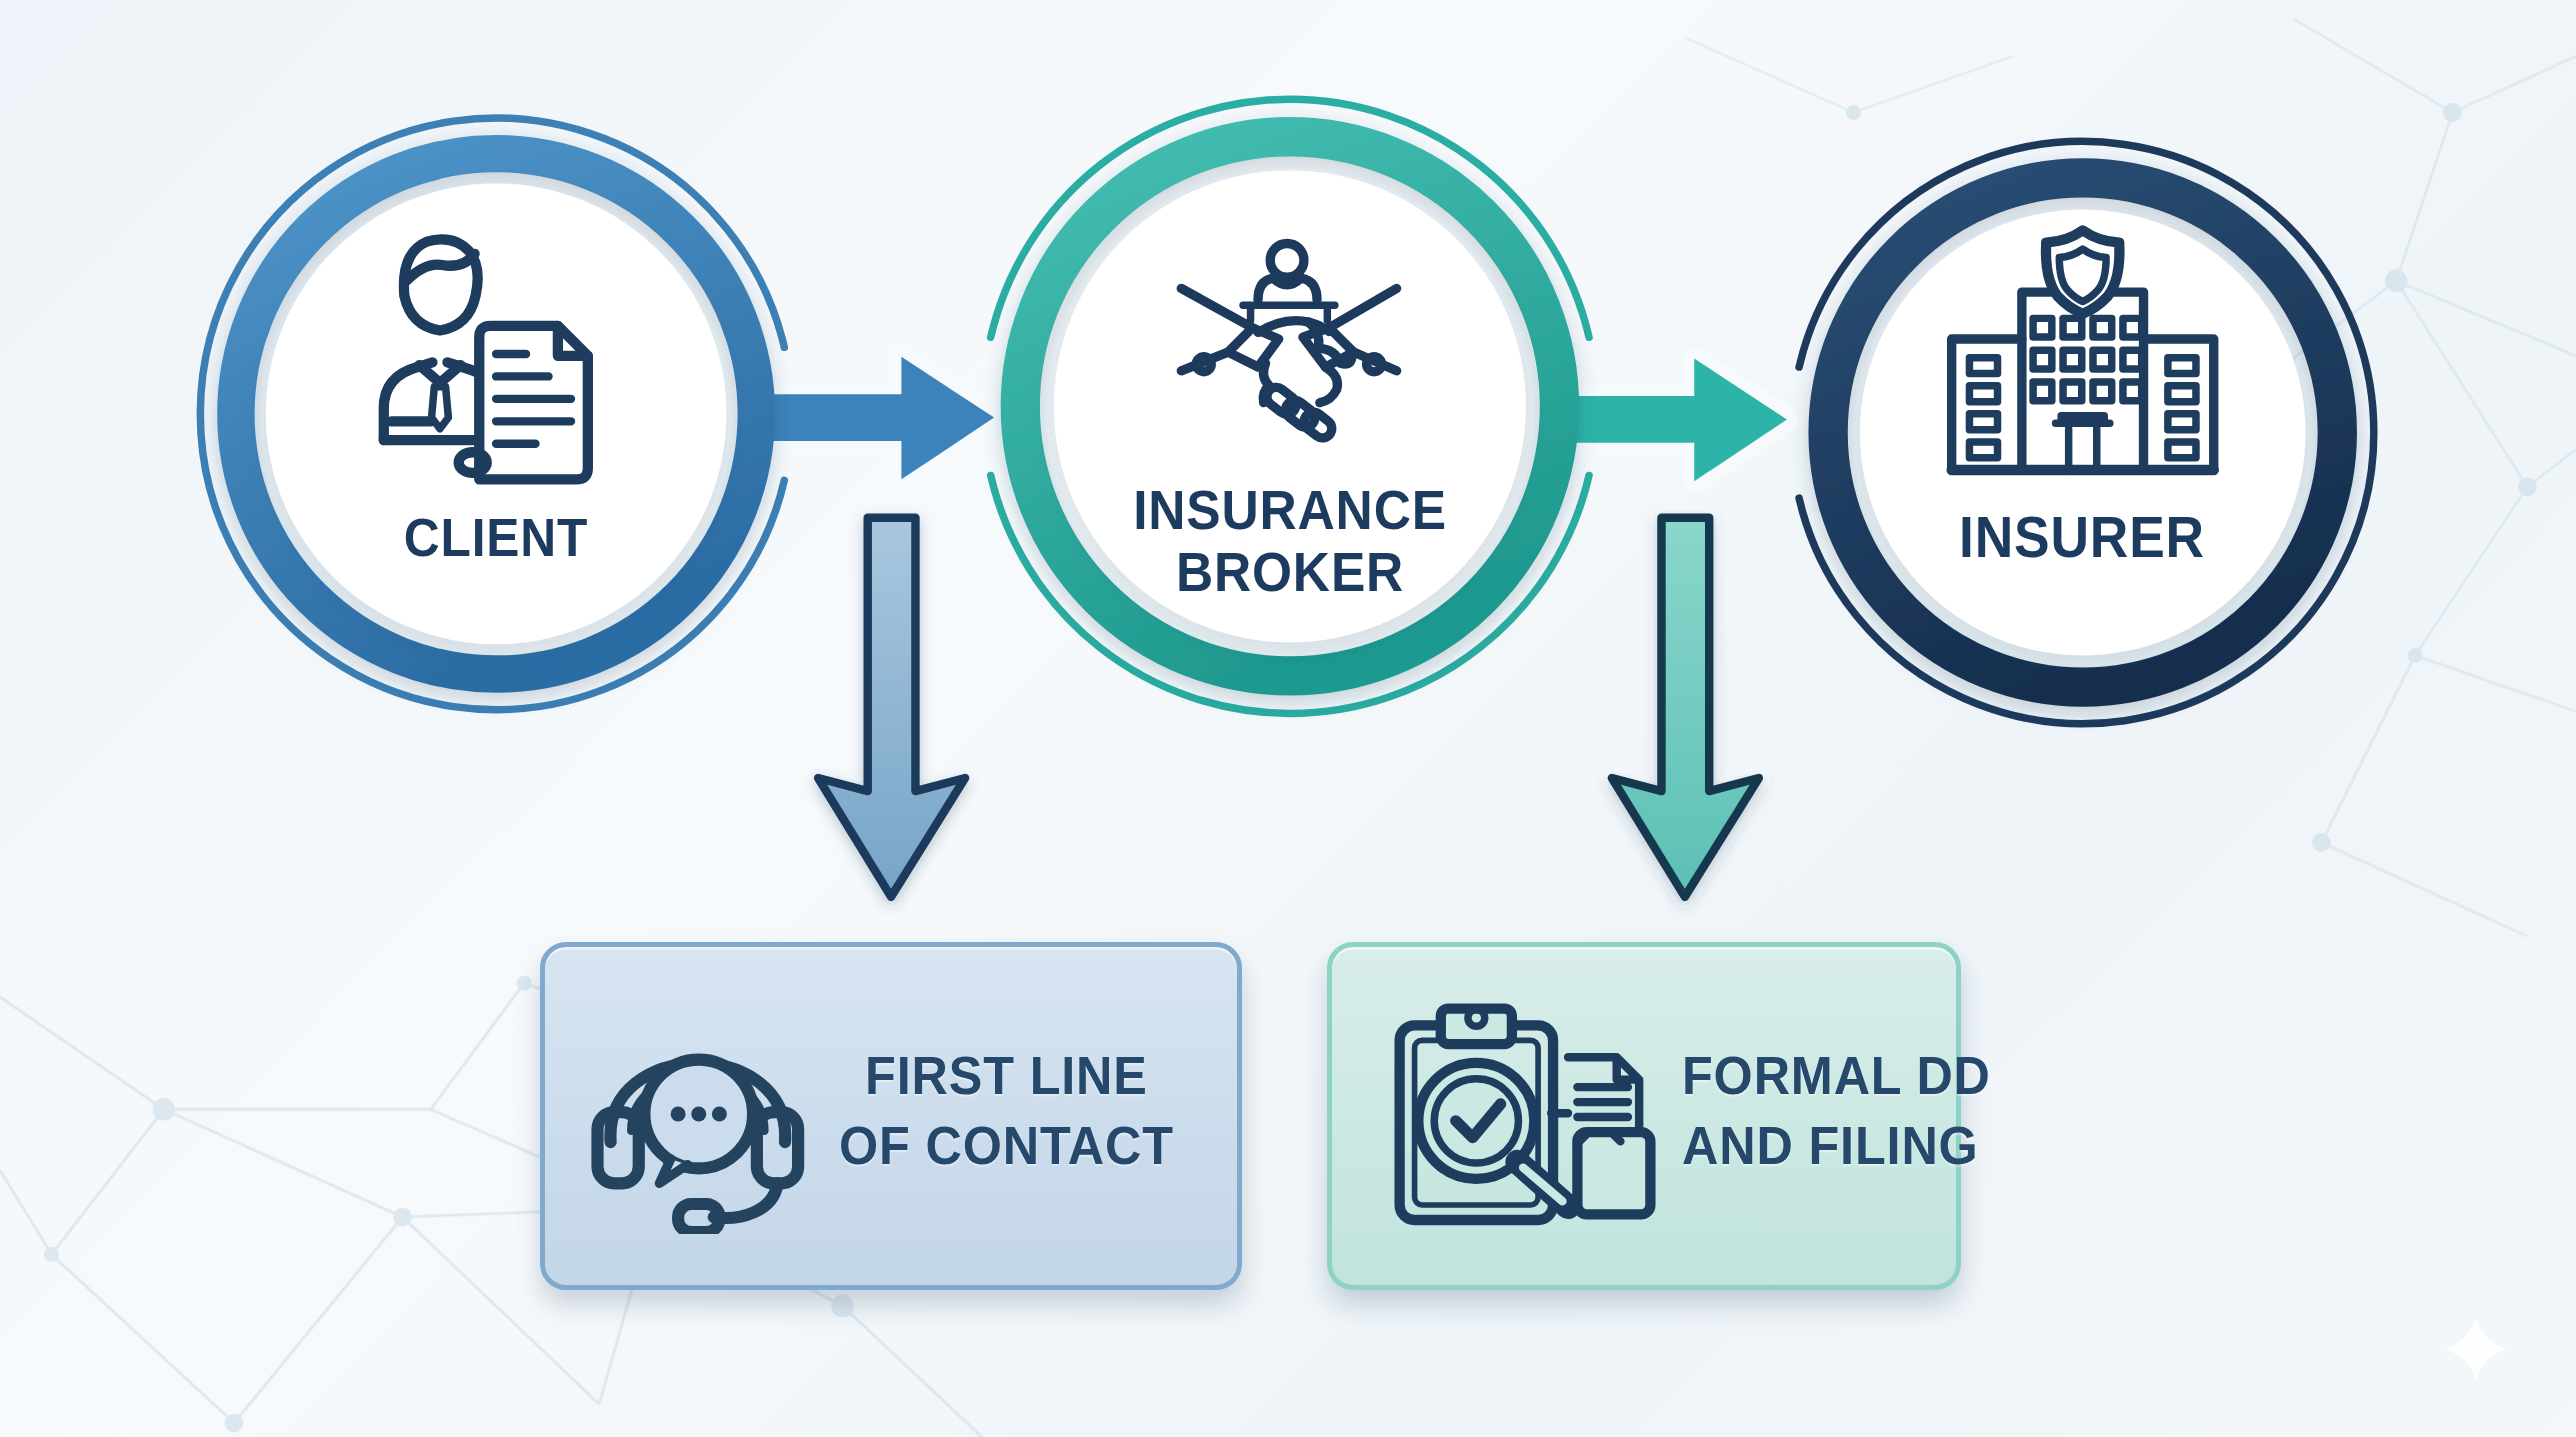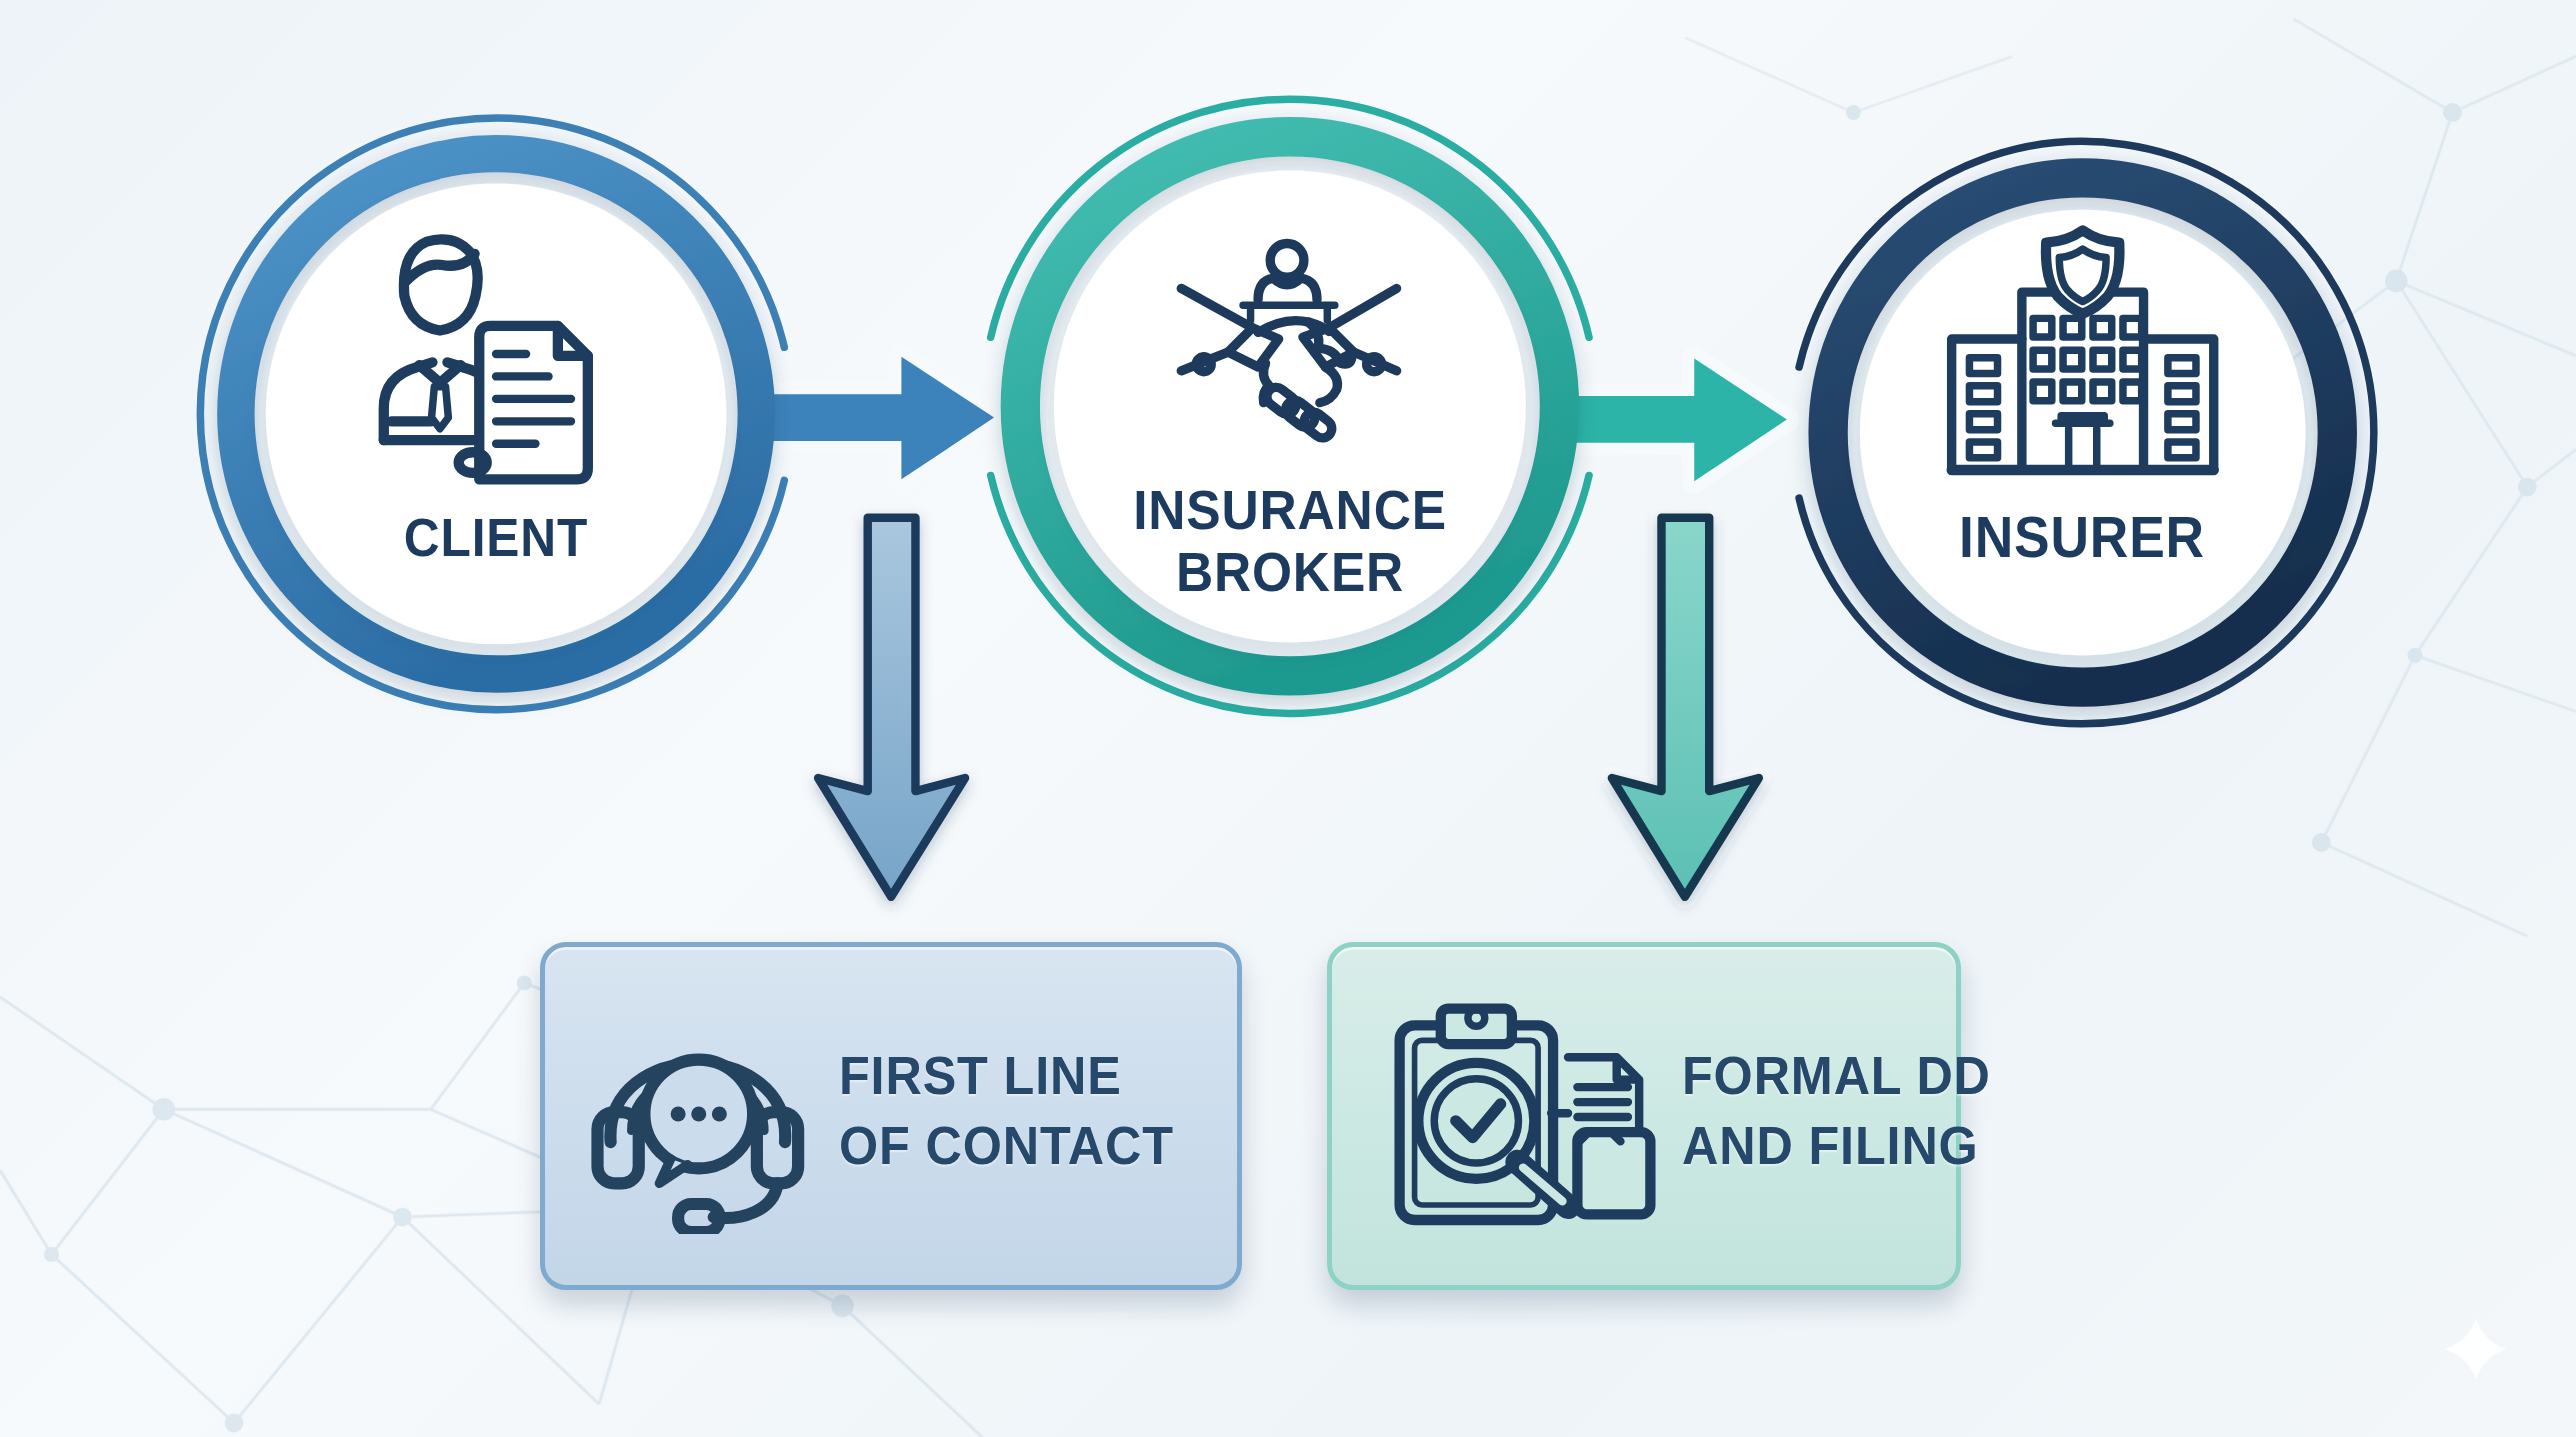--- a/index.html
+++ b/index.html
@@ -12,21 +12,21 @@
   .label {
     position:absolute; color:#1c3b5e; font-weight:bold; text-align:center;
     letter-spacing:0.9px; line-height:1.1;
     text-shadow: 0 1.9px 1.9px rgba(255,255,255,0.55);
     transform: scaleX(0.92); transform-origin:50% 50%;
   }
   .callout {
     position:absolute; border-radius:26px; box-sizing:border-box;
     box-shadow: 0 15px 26px rgba(25,55,90,0.20), inset 0 2.8px 0 rgba(255,255,255,0.55);
   }
-  .callout-blue { background: linear-gradient(180deg, #d8e5f1 0%, #cbdcec 55%, #c3d6e8 100%); border:5.6px solid #7fa9cd; }
+  .callout-blue { background: linear-gradient(180deg, #d8e5f1 0%, #cbdcec 55%, #c3d6e8 100%); border:5.6px solid #7fa9cd;text-align:center; }
   .callout-teal { background: linear-gradient(180deg, #d9ede9 0%, #cbe8e2 55%, #c2e4dd 100%); border:5.6px solid #8ed1c5; }
   .callout-text {
     position:absolute; color:#26486b; font-weight:bold; font-size:53px; line-height:70px;
     letter-spacing:0.9px; text-shadow: 0 1.9px 1.9px rgba(255,255,255,0.5);
     transform: scaleX(0.95); transform-origin:0 50%; white-space:nowrap;
   }
 </style>
 </head>
 <body>
 

